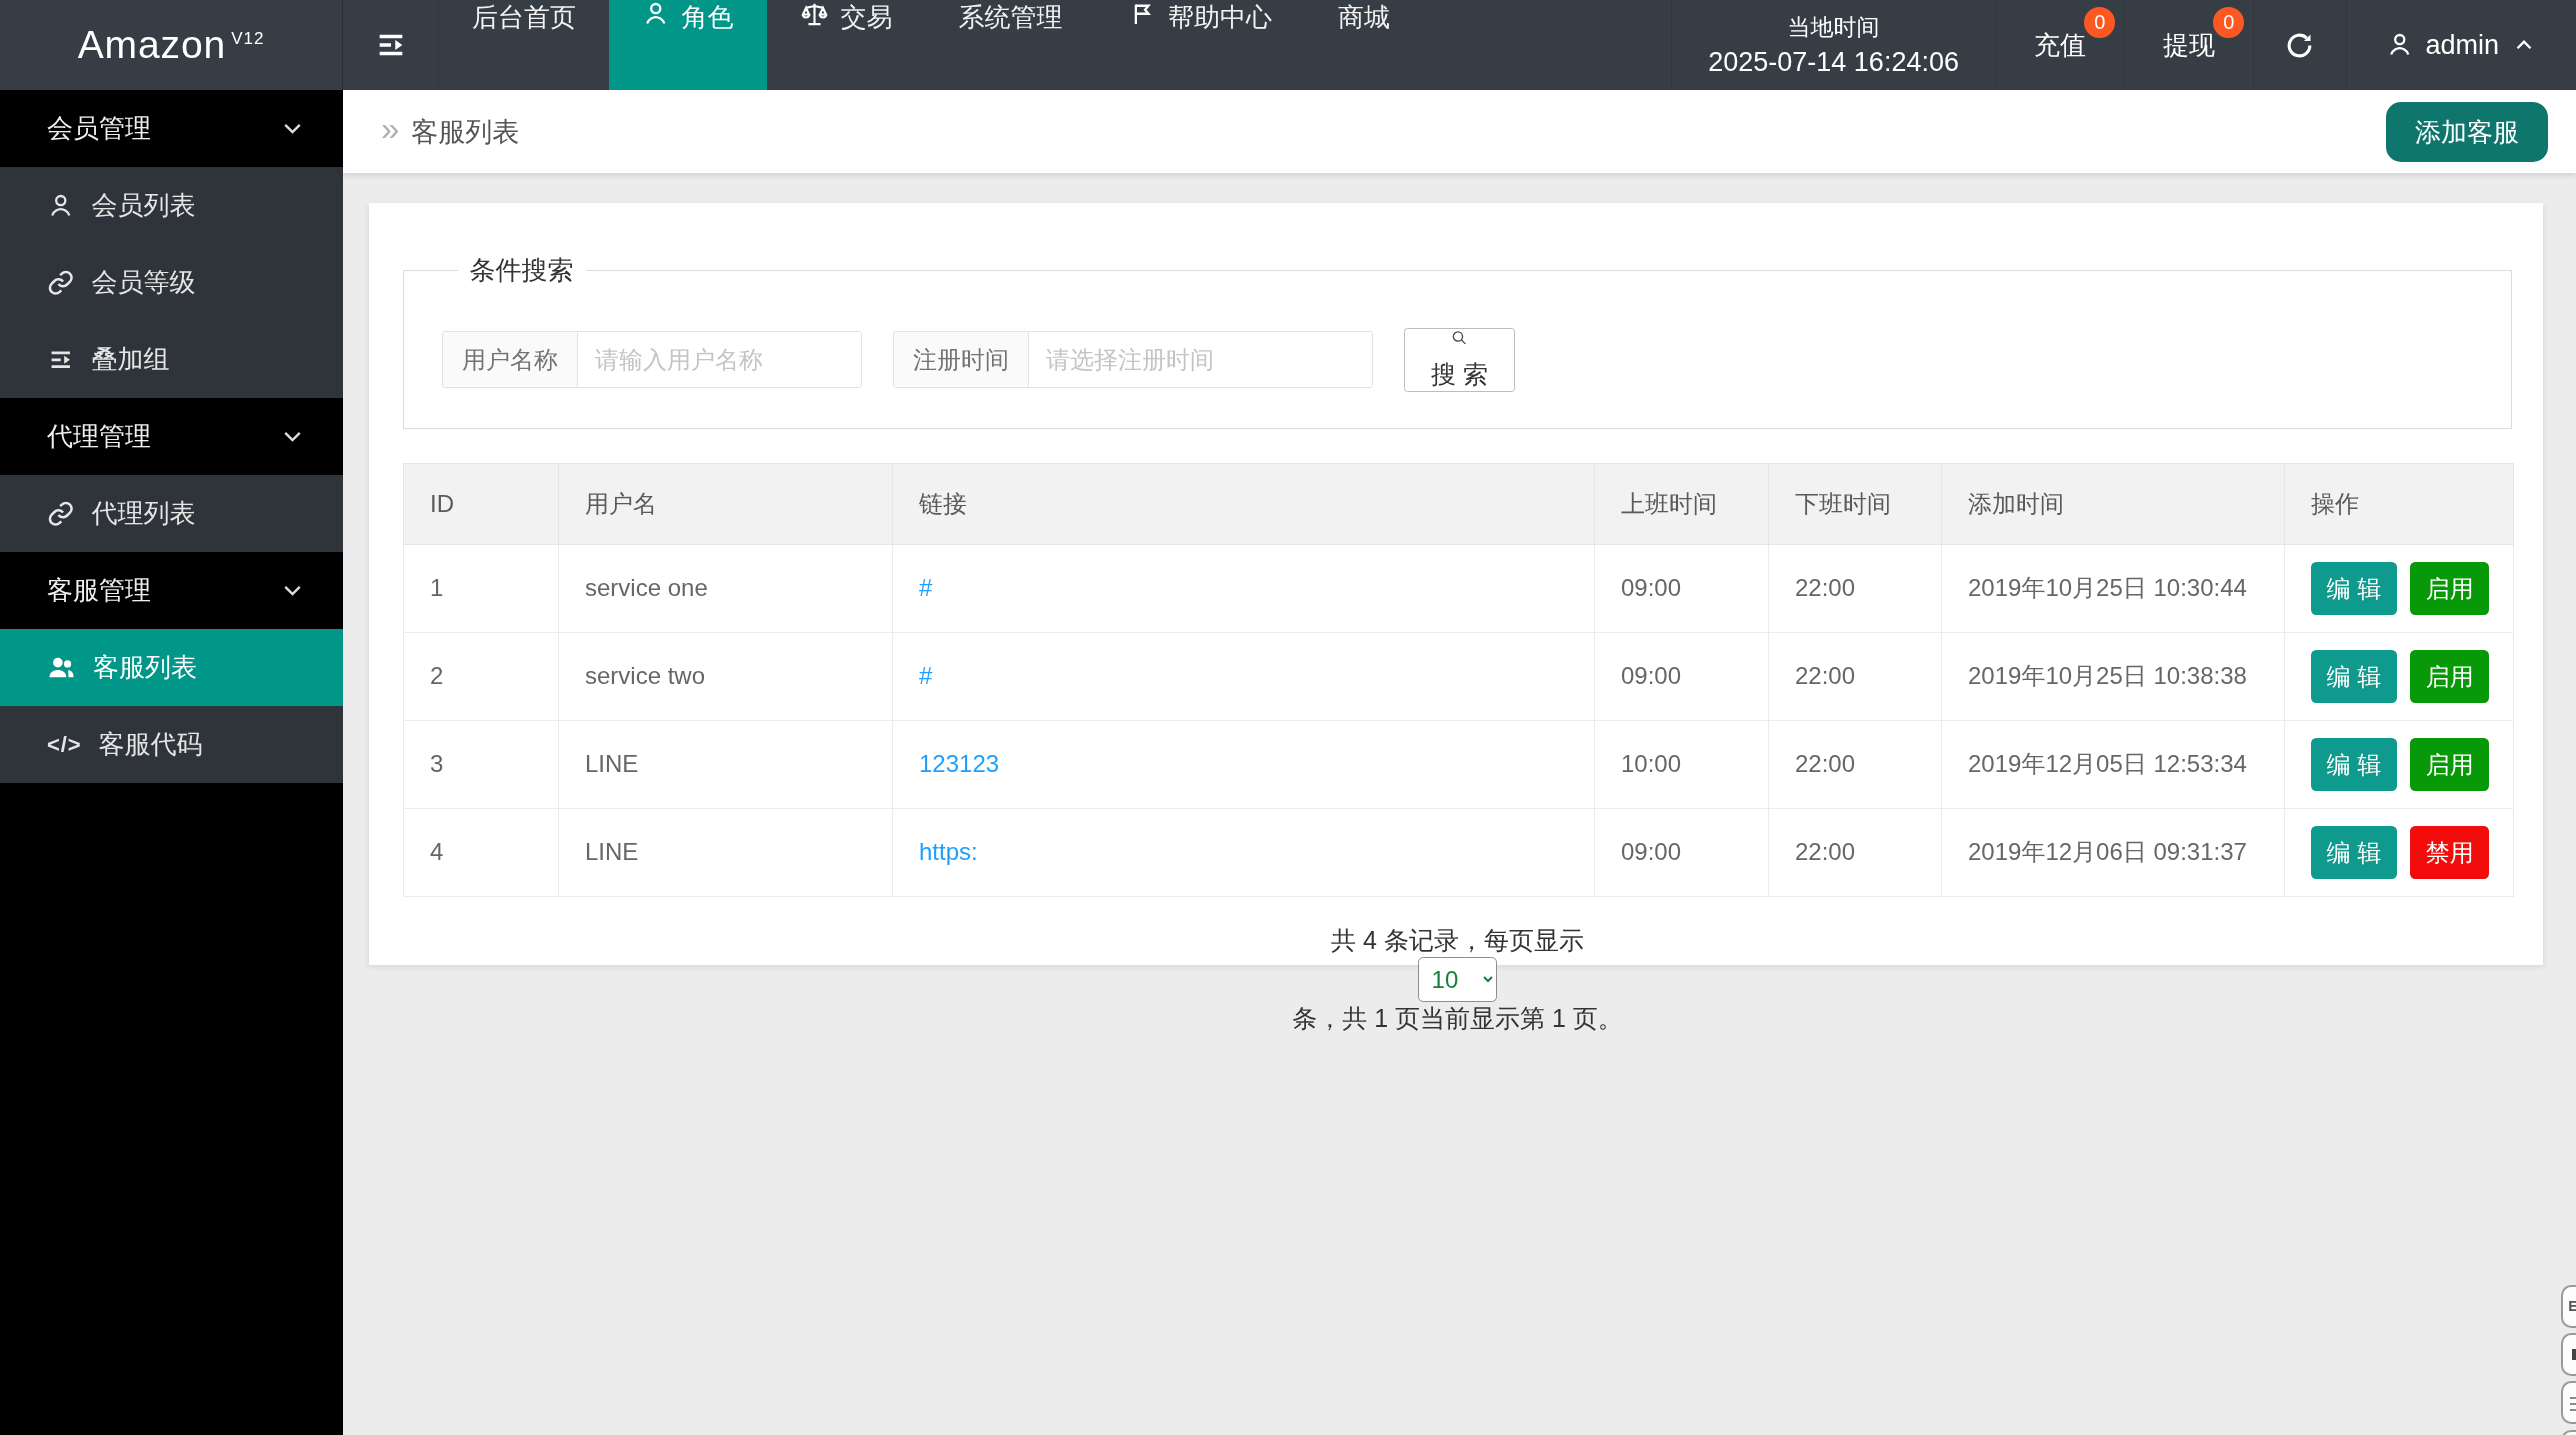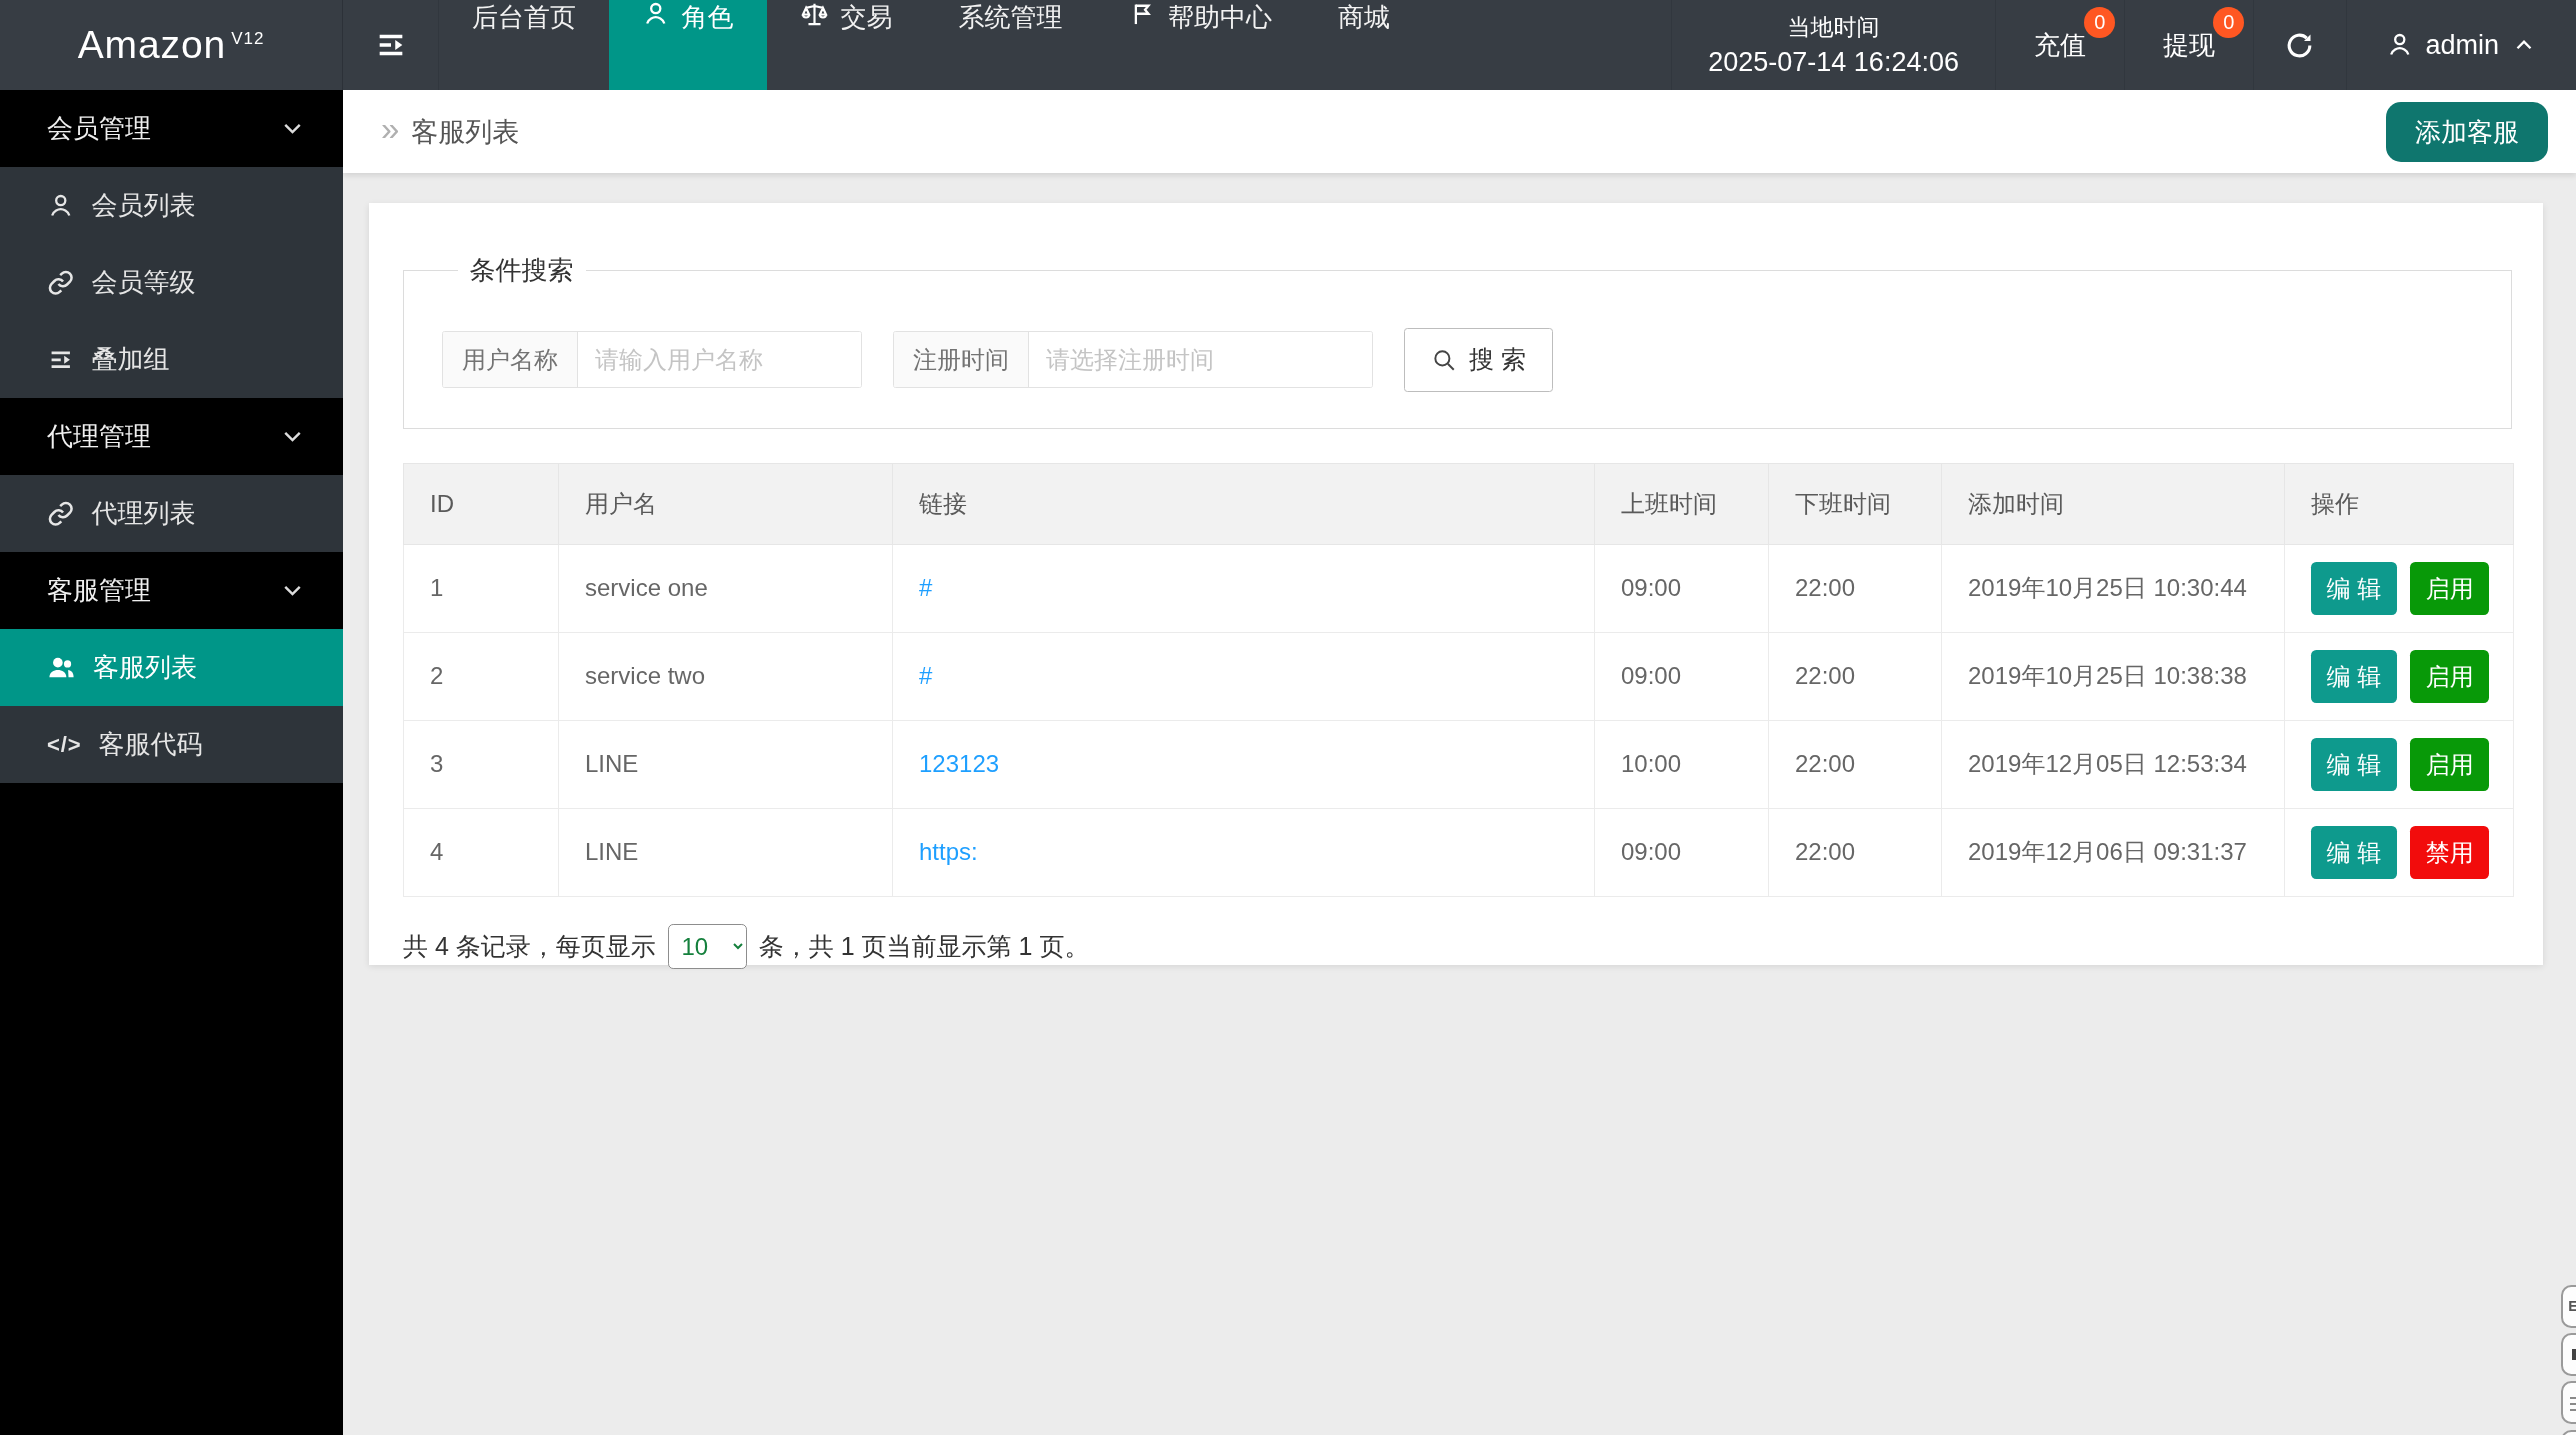--- a/index.html
+++ b/index.html
@@ -45,35 +45,35 @@
 
   fieldset.search-set { border:0.9px solid #dcdcdc; padding:24px 0 36px 38px; }
   fieldset.search-set legend { font-size:26px; color:#333; padding:0 12px; margin-left:15.5px; }
   .search-row { display:flex; align-items:center; gap:31px; margin-top:15.5px; }
   .input-group { display:flex; height:57px; border:0.9px solid #e2e2e2; border-radius:2.6px; overflow:hidden; background:#fff; }
   .input-addon { background:#fafafa; border-right:0.9px solid #e2e2e2; display:flex; align-items:center; padding:0 19px; font-size:24px; color:#737373; white-space:nowrap;font-family:Liberation Mono, monospace; }
   .input-group input { border:none; outline:none; padding:0 17px; font-size:24px; color:#333; font-family:inherit; }
   .input-group input::placeholder { color:#c4c4c4; }
   .inp-name { width:283px; }
   .inp-time { width:343px; }
-  .search-btn { height:64px; padding:0 26px; background:#fff; border:0.9px solid #bdbdbd; border-radius:3.4px; font-size:25px; color:#333; display:flex; align-items:center; gap:12px; cursor:pointer; font-family:inherit; }
+  .search-btn { height:64px; padding:0 26px; background:#fff; border:0.9px solid #bdbdbd; border-radius:3.4px; font-size:25px; color:#333; display:flex; align-items:center; gap:12px; cursor:pointer; font-family:inherit;flex-direction:column; }
 
   
   table.svc { border-collapse:collapse; width:2109px; margin-top:34px; table-layout:fixed; }
   table.svc th { background:#f2f2f2; height:81px; font-weight:normal; font-size:24px; color:#5a5a5a; text-align:left; padding-left:26px; border:0.9px solid #e6e6e6; }
   table.svc td { height:88px; font-size:24px; color:#666; padding-left:26px; border:0.9px solid #ebebeb; background:#fff; }
   .c-id{width:155px;} .c-user{width:334px;} .c-link{width:702px;} .c-start{width:174px;} .c-end{width:173px;} .c-add{width:343px;} .c-op{width:229px;}
   a.cell-link { color:#1e9fff; text-decoration:none; cursor:pointer; }
   .op-btn { display:inline-block; height:53px; line-height:53px; padding:0 15.5px; border:none; border-radius:5.2px; color:#fff; font-size:24px; margin-right:13.7px; cursor:pointer; font-family:inherit; white-space:nowrap; }
   .op-edit { background:#0e9a8d; }
   .op-enable { background:#089908; }
   .op-disable { background:#f20c0c; }
 
   
-  .pager { display:flex; align-items:center; margin-top:27.5px; font-size:25px; color:#333; }
+  .pager { display:flex; align-items:center; margin-top:27.5px; font-size:25px; color:#333;flex-direction:column; }
   .pager select { margin:0 12px; height:45px; width:79px; font-size:24px; border:1.7px solid #8d8d8d; border-radius:5.2px; padding-left:8.6px; background:#fff; color:#15803d; font-family:inherit; }
 
   
   .float-stack { position:absolute; left:2561px; top:1285px; z-index:40; }
   .float-btn { width:50px; height:43px; background:#fdfdfd; border:2.6px solid #9a9a9a; border-radius:10.3px; margin-bottom:5.2px; display:flex; flex-direction:column; align-items:flex-start; justify-content:center; padding-left:5.2px; color:#555; cursor:pointer; }
   .float-en { font-size:14.6px; font-weight:bold; line-height:14.6px; letter-spacing:0; }
   .float-square { width:11px; height:11px; background:#444; margin-left:3.4px; }
   .float-lines { width:19px; border-top:2.6px solid #8a8a8a; box-shadow:0 6px 0 #8a8a8a, 0 12px 0 #8a8a8a; margin-top:-10.3px; margin-left:1.7px; }
 </style>
 </head>

